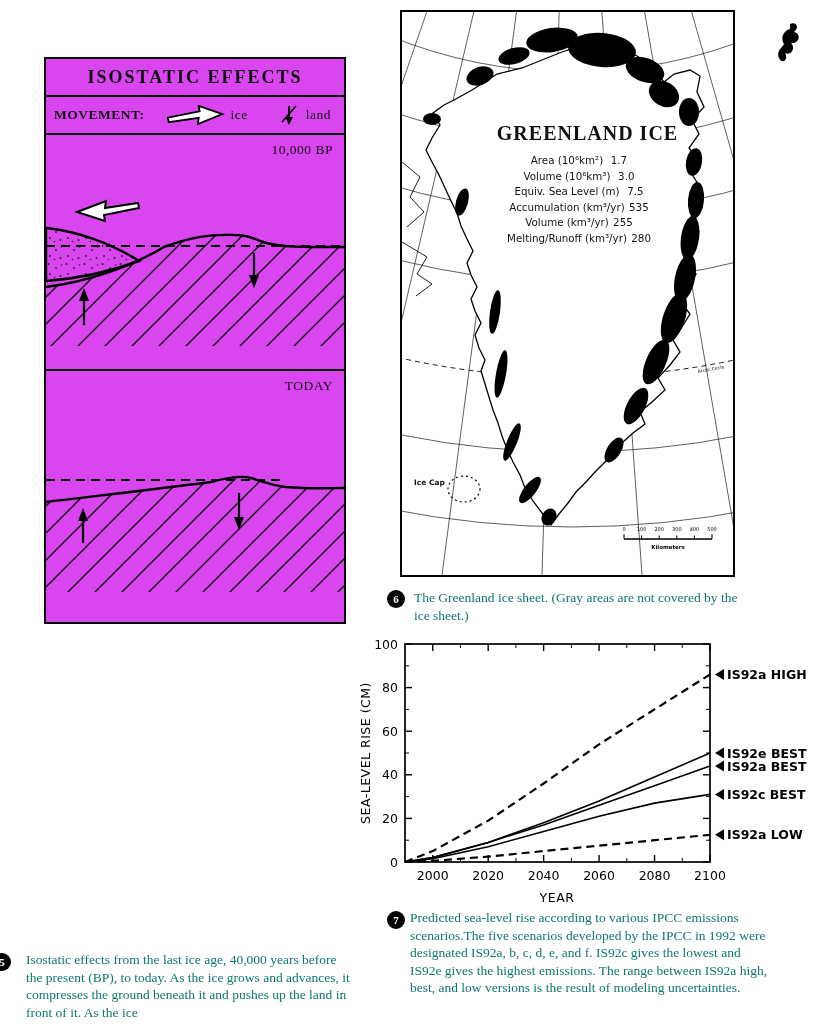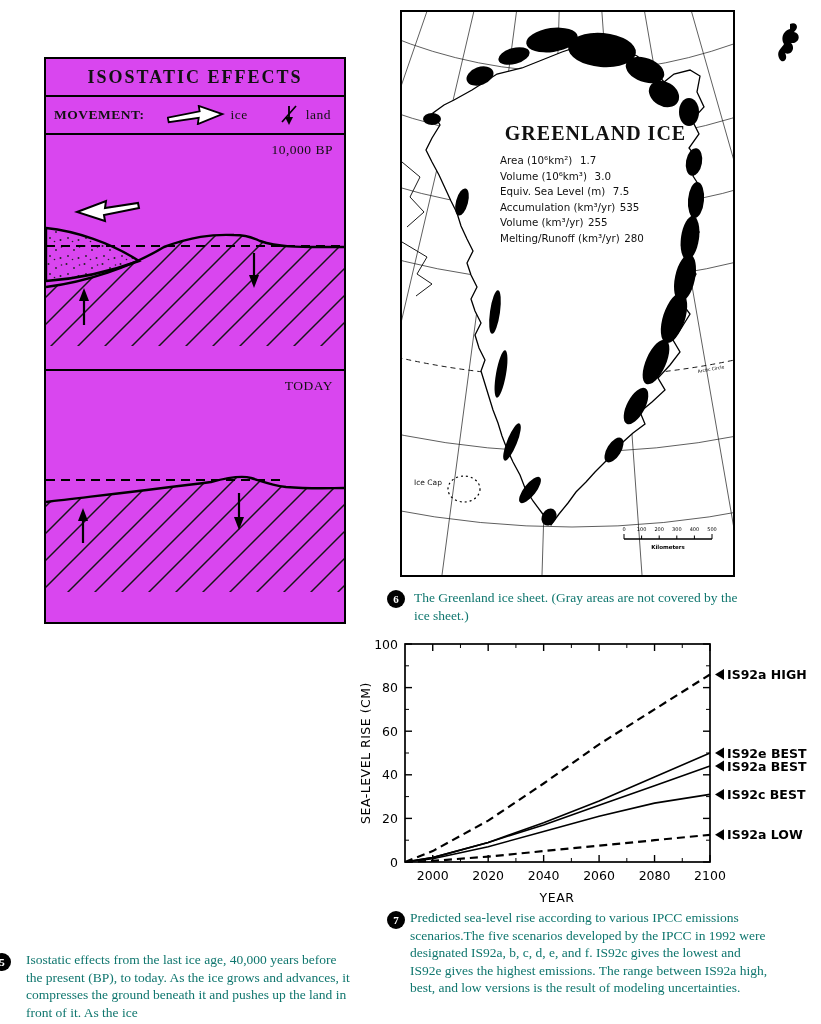--- a/index.html
+++ b/index.html
@@ -19,26 +19,26 @@
   .frame:last-child{border-bottom:none}
   .frame-label{position:absolute;top:7px;right:11px;font-size:13.5px;letter-spacing:.5px}
 
   
   .cap{position:absolute;font-size:13.5px;line-height:1.3;color:#0f766e}
   .badge{position:absolute;width:18px;height:18px;border-radius:50%;background:#000;color:#fff;
     font-size:11px;font-weight:bold;text-align:center;line-height:18px;font-family:"Liberation Serif",serif}
 
   
   .map-box{position:absolute;left:400px;top:10px;width:335px;height:567px;border:2px solid #000;background:#fff}
-  .map-title{position:absolute;left:86px;top:110px;width:215px;text-align:center;
+  .map-title{position:absolute;left:78px;top:110px;width:215px;text-align:center;
     font-size:20px;font-weight:bold;letter-spacing:1px}
   .map-stats{position:absolute;left:98px;top:142px;width:158px;font-family:"DejaVu Sans",sans-serif;font-size:10.3px}
-  .map-stats .row{display:flex;justify-content:flex-start;margin-bottom:3.6px}
+  .map-stats .row{display:flex;justify-content:center;margin-bottom:3.6px}
   .map-stats .v{text-align:right;min-width:24px}
-  .icecap-label{position:absolute;left:12px;top:466px;font-size:7.5px;font-weight:normal;
+  .icecap-label{position:absolute;left:12px;top:466px;font-size:7.5px;font-weight:bold;
     font-family:"DejaVu Sans",sans-serif}
   .map-txt{font-family:"DejaVu Sans",sans-serif}
 
   
   #chart-svg{position:absolute;left:358px;top:630px}
   .tick-label{font:12.5px "DejaVu Sans",sans-serif;fill:#000}
   .axis-label{font:12.5px "DejaVu Sans",sans-serif;fill:#000;letter-spacing:.5px}
   .series-label{font:bold 12.5px "DejaVu Sans",sans-serif;fill:#000}
 
   .inkmark{position:absolute;left:777px;top:20px}

